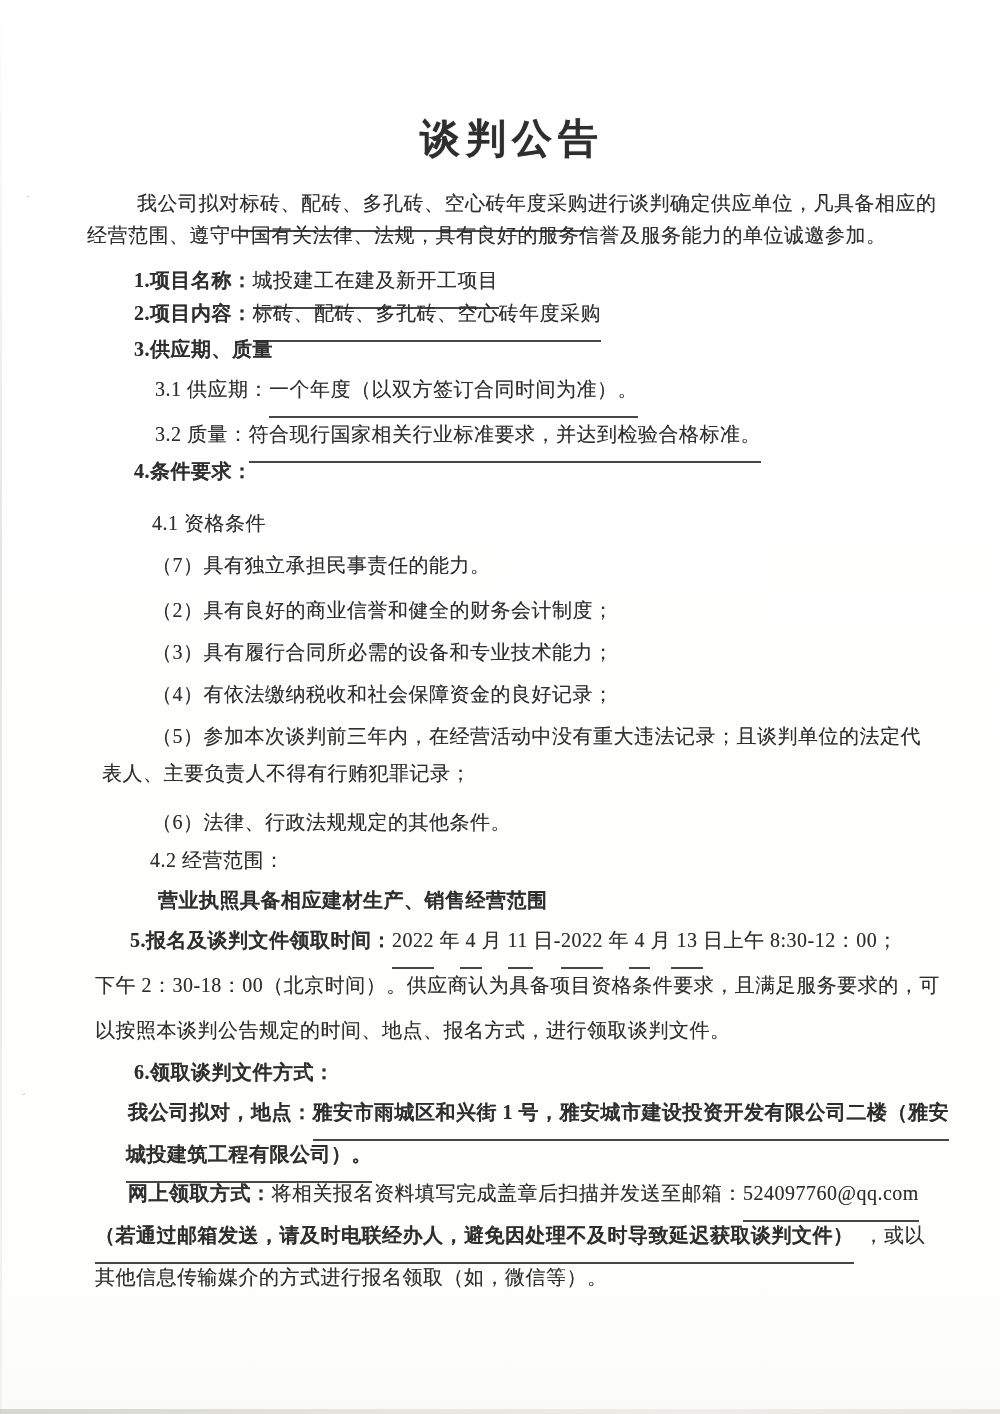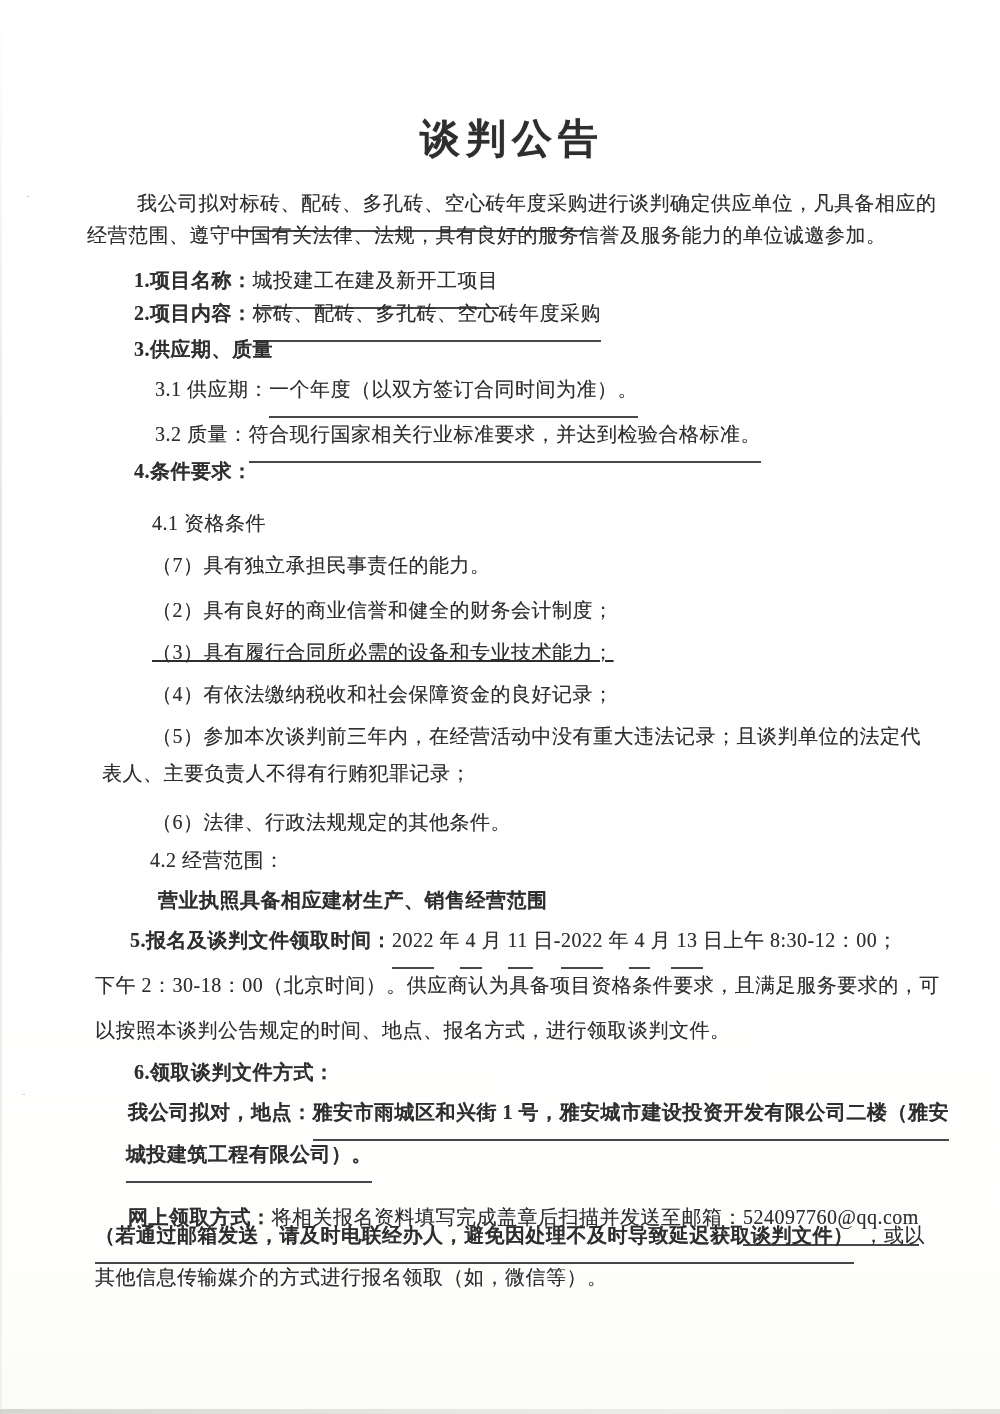--- a/index.html
+++ b/index.html
@@ -65,39 +65,39 @@
 
   <p class="line b" style="left:134px;top:316px;">3.供应期、质量</p>
   <p class="line" style="left:155px;top:356px;"><span>3.1 供应期：</span><span class="u">一个年度（以双方签订合同时间为准）。</span></p>
   <p class="line" style="left:155px;top:401px;"><span>3.2 质量：</span><span class="u">符合现行国家相关行业标准要求，并达到检验合格标准。</span></p>
 
   <p class="line b" style="left:134px;top:438px;">4.条件要求：</p>
   <p class="line" style="left:152px;top:490px;">4.1 资格条件</p>
 
   <p class="line" style="left:152px;top:532px;">（7）具有独立承担民事责任的能力。</p>
   <p class="line" style="left:152px;top:577px;">（2）具有良好的商业信誉和健全的财务会计制度；</p>
-  <p class="line" style="left:152px;top:619px;text-decoration:underline;">（3）具有履行合同所必需的设备和专业技术能力；</p>
+  <p class="line" style="left:152px;top:619px;">（3）具有履行合同所必需的设备和专业技术能力；</p>
   <p class="line" style="left:152px;top:661px;">（4）有依法缴纳税收和社会保障资金的良好记录；</p>
   <p class="line" style="left:152px;top:703px;">（5）参加本次谈判前三年内，在经营活动中没有重大违法记录；且谈判单位的法定代</p>
   <p class="line" style="left:102px;top:740px;font-family:Liberation Serif, serif;">表人、主要负责人不得有行贿犯罪记录；</p>
   <p class="line" style="left:152px;top:789px;">（6）法律、行政法规规定的其他条件。</p>
 
   <p class="line" style="left:150px;top:827px;">4.2 经营范围：</p>
   <p class="line b" style="left:158px;top:867px;">营业执照具备相应建材生产、销售经营范围</p>
 
   <p class="line" style="left:130px;top:907px;"><span class="b">5.报名及谈判文件领取时间：</span><span class="u">2022</span><span> 年</span><span class="u"> 4 </span><span>月 </span><span class="u"> 11 </span><span>日-</span><span class="u">2022</span><span> 年</span><span class="u"> 4 </span><span>月</span><span class="u"> 13 </span><span>日上午 8:30-12：00；</span></p>
   <p class="line" style="left:95px;top:952px;">下午 2：30-18：00（北京时间）。供应商认为具备项目资格条件要求，且满足服务要求的，可</p>
   <p class="line" style="left:95px;top:997px;">以按照本谈判公告规定的时间、地点、报名方式，进行领取谈判文件。</p>
 
   <p class="line b" style="left:134px;top:1039px;">6.领取谈判文件方式：</p>
 
   <p class="line" style="left:128px;top:1079px;"><span class="b">我公司拟对，地点：</span><span class="b u">雅安市雨城区和兴街 1 号，雅安城市建设投资开发有限公司二楼（雅安</span></p>
   <p class="line" style="left:95px;top:1121px;margin-left:31px;"><span class="b u">城投建筑工程有限公司）。</span></p>
 
-  <p class="line" style="left:128px;top:1184px;"><span class="b">网上领取方式：</span><span>将相关报名资料填写完成盖章后扫描并发送至邮箱：</span><span class="u">524097760@qq.com</span></p>
+  <p class="line" style="left:128px;top:1160px;"><span class="b">网上领取方式：</span><span>将相关报名资料填写完成盖章后扫描并发送至邮箱：</span><span class="u">524097760@qq.com</span></p>
   <p class="line" style="left:95px;top:1202px;"><span class="b u">（若通过邮箱发送，请及时电联经办人，避免因处理不及时导致延迟获取谈判文件）</span><span class="gap-before">，或以</span></p>
   <p class="line" style="left:95px;top:1244px;">其他信息传输媒介的方式进行报名领取（如，微信等）。</p>
 
   <span class="speck" style="left:27px;top:196px;">¨</span>
   <span class="speck" style="left:23px;top:1094px;">¨</span>
   <div class="scan-edge-left"></div>
   <div class="scan-edge-bottom"></div>
 
 </div>
 

